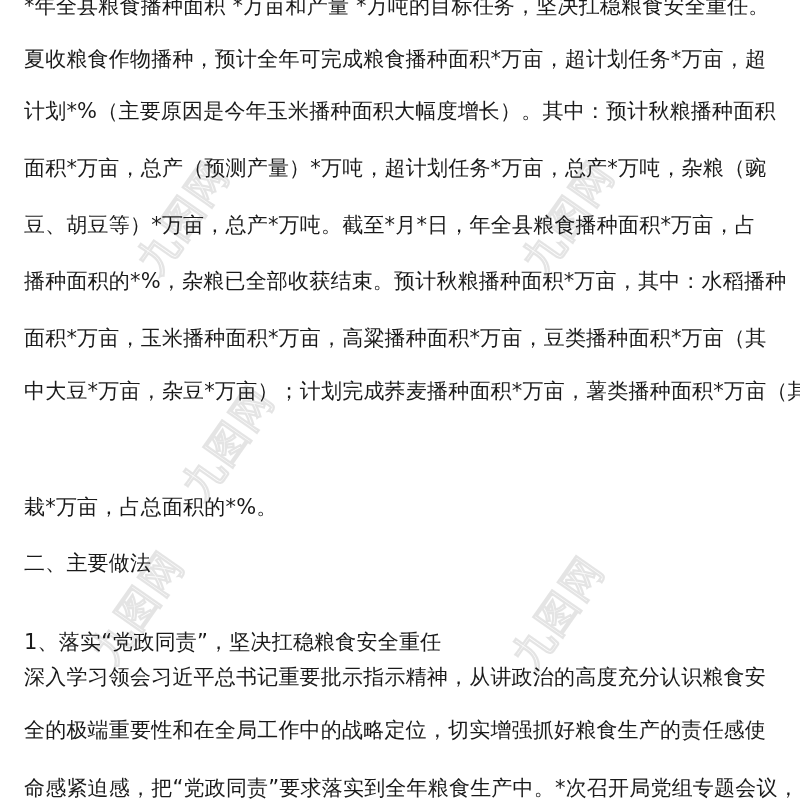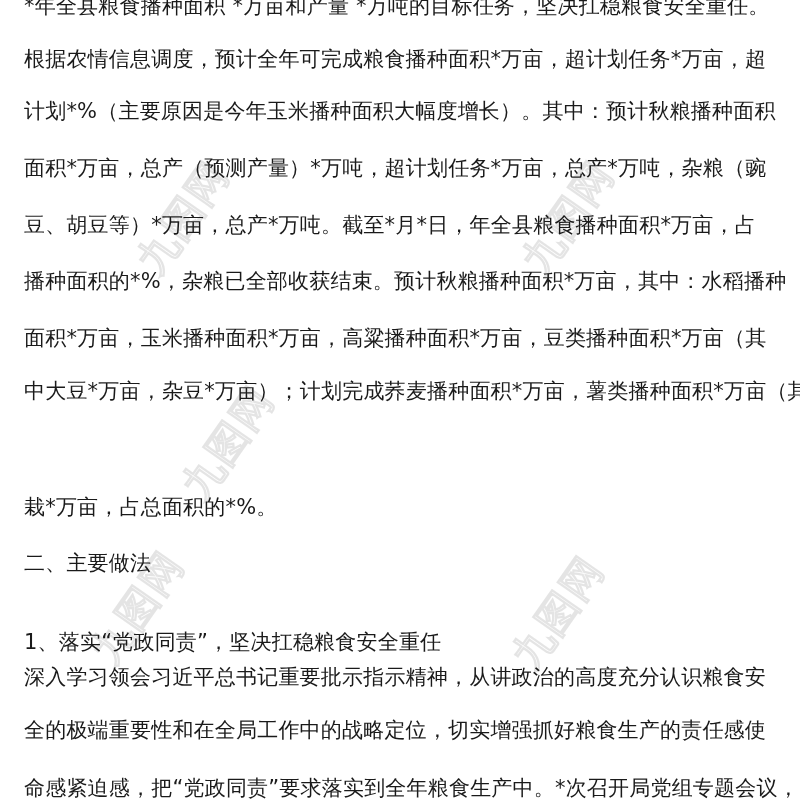--- a/index.html
+++ b/index.html
@@ -50,21 +50,21 @@
 
 <div class="page">
 
   <div class="watermark" style="left:120px; top:190px;">九图网</div>
   <div class="watermark" style="left:505px; top:190px;">九图网</div>
   <div class="watermark" style="left:165px; top:415px;">九图网</div>
   <div class="watermark" style="left:495px; top:585px;">九图网</div>
   <div class="watermark" style="left:75px; top:580px;">九图网</div>
 
   <div class="line" style="top:-8px;">*年全县粮食播种面积 *万亩和产量 *万吨的目标任务，坚决扛稳粮食安全重任。</div>
-  <div class="line" style="top:45px;">根据农情信息调度，预计全年可完成粮食播种面积*万亩，超计划任务*万亩，超</div>
+  <div class="line" style="top:45px;">夏收粮食作物播种，预计全年可完成粮食播种面积*万亩，超计划任务*万亩，超</div>
   <div class="line" style="top:97px;">计划*%（主要原因是今年玉米播种面积大幅度增长）。其中：预计秋粮播种面积</div>
   <div class="line" style="top:154px;">面积*万亩，总产（预测产量）*万吨，超计划任务*万亩，总产*万吨，杂粮（豌</div>
   <div class="line" style="top:211px;">豆、胡豆等）*万亩，总产*万吨。截至*月*日，年全县粮食播种面积*万亩，占</div>
   <div class="line" style="top:267px;">播种面积的*%，杂粮已全部收获结束。预计秋粮播种面积*万亩，其中：水稻播种</div>
   <div class="line" style="top:324px;">面积*万亩，玉米播种面积*万亩，高粱播种面积*万亩，豆类播种面积*万亩（其</div>
   <div class="line" style="top:377px;">中大豆*万亩，杂豆*万亩）；计划完成荞麦播种面积*万亩，薯类播种面积*万亩（其</div>
   <div class="line" style="top:493px;">栽*万亩，占总面积的*%。</div>
 
   <div class="line" style="top:549px;">二、主要做法</div>
   <div class="line" style="top:628px;">1、落实“党政同责”，坚决扛稳粮食安全重任</div>

